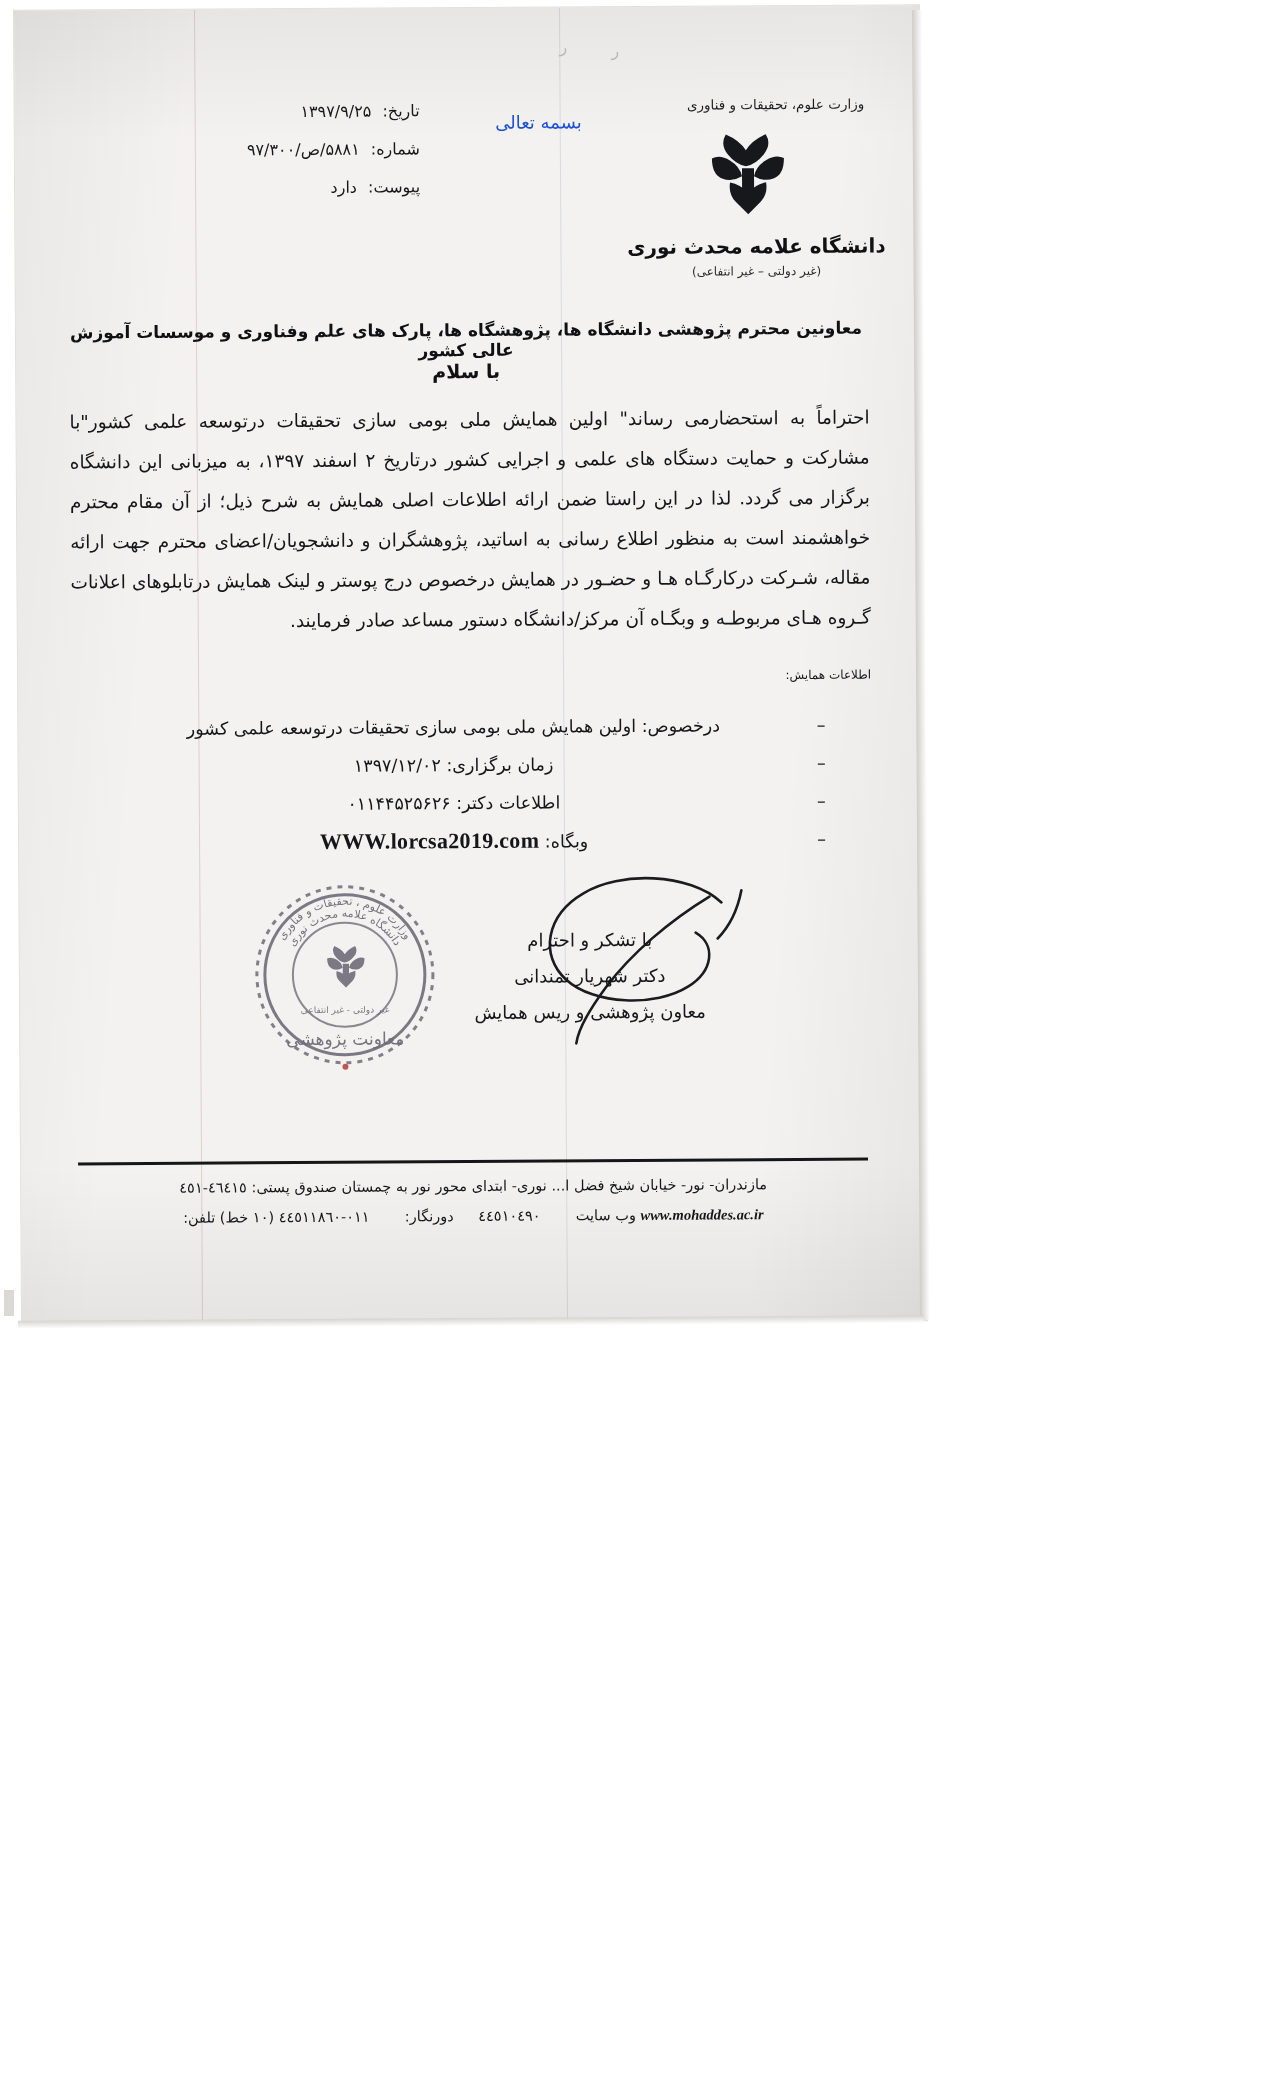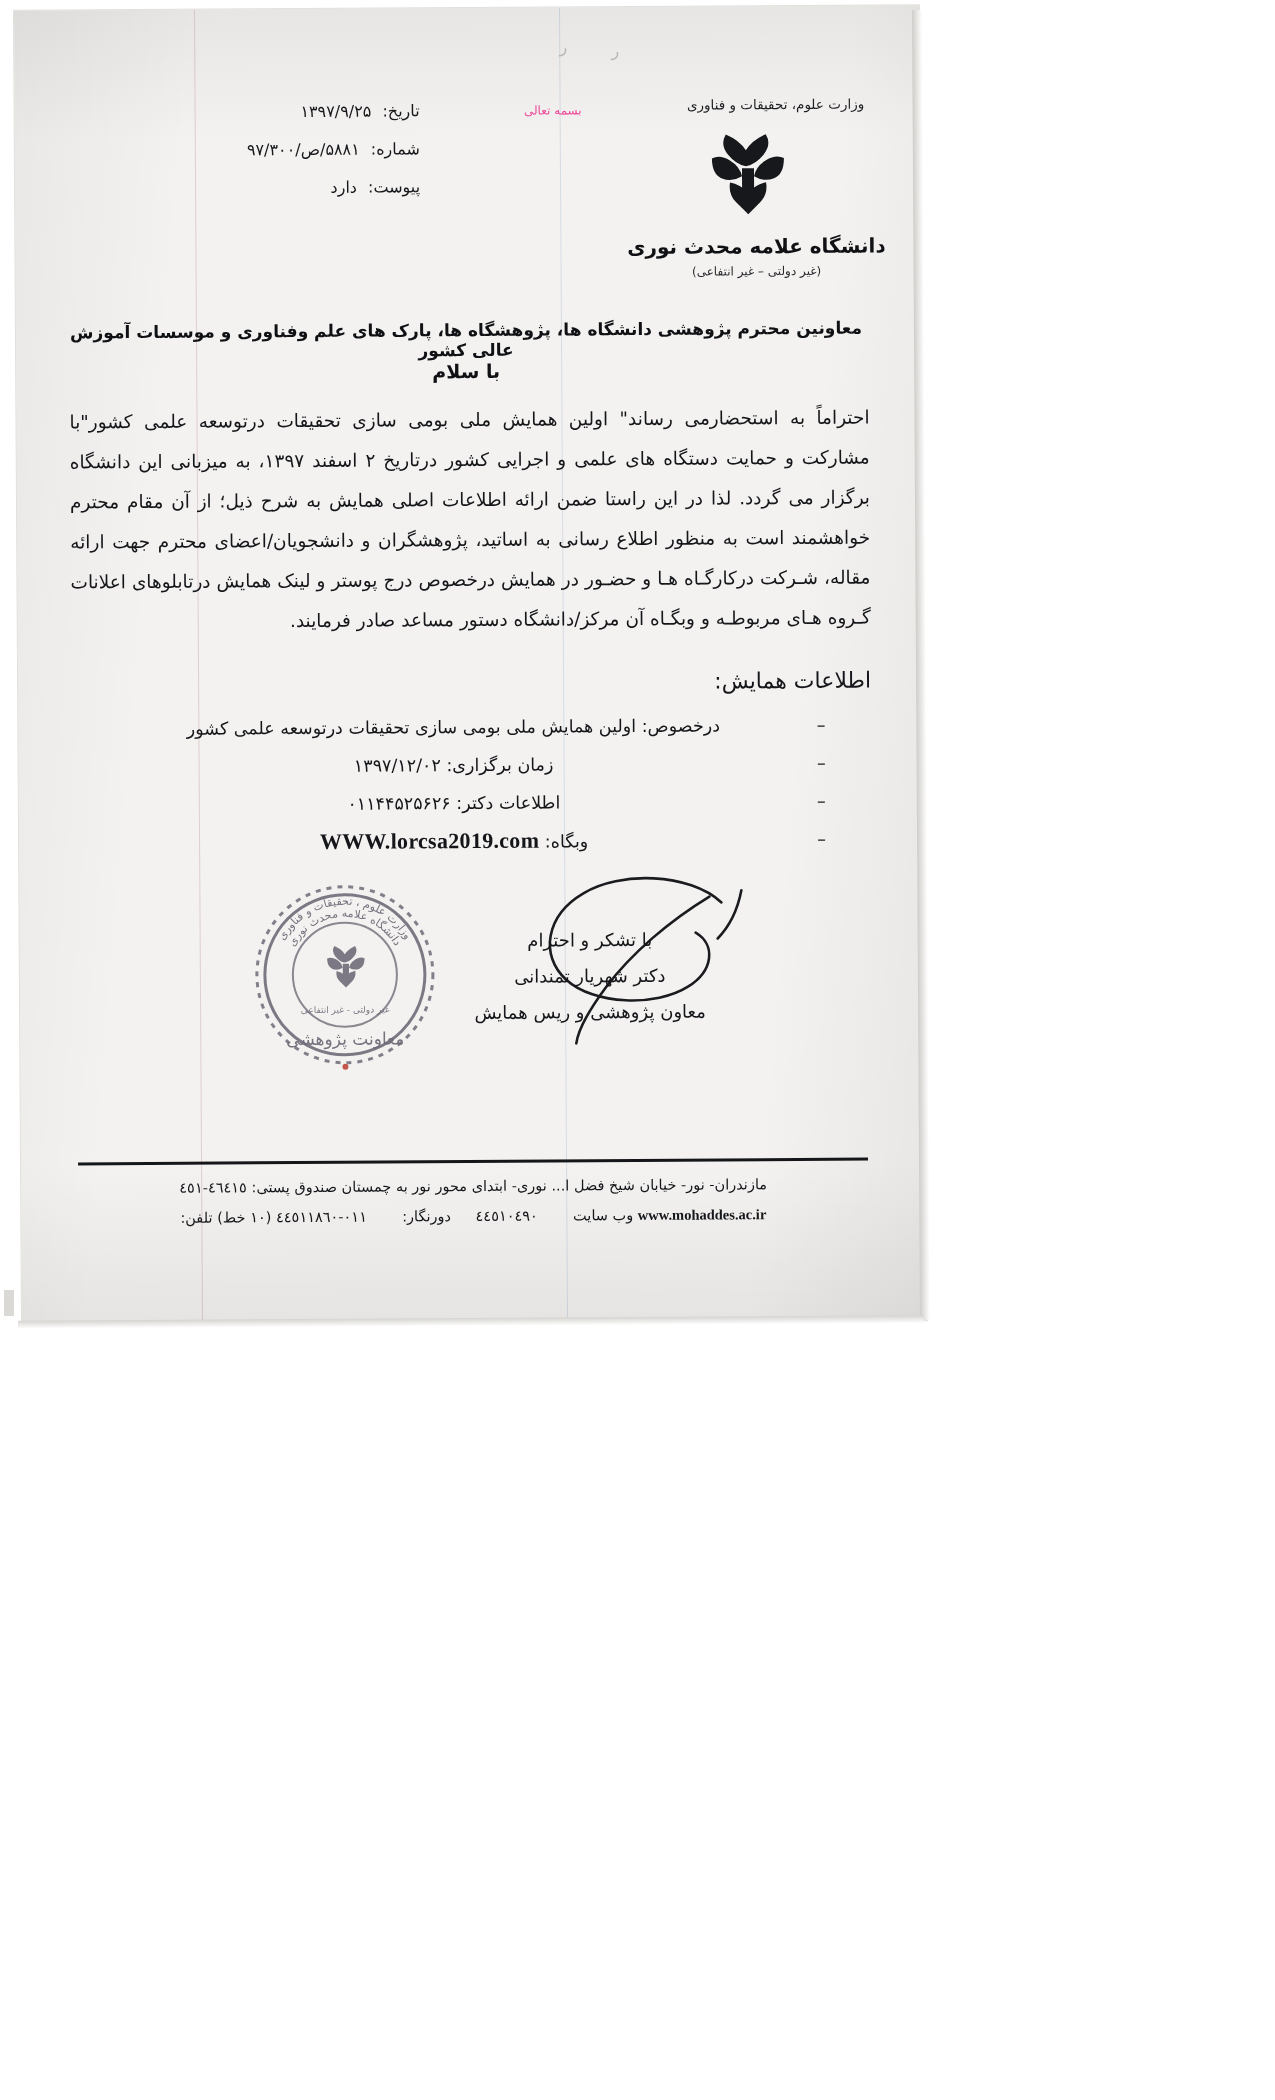--- a/index.html
+++ b/index.html
@@ -98,23 +98,23 @@
     top: 90px;
     width: 260px;
     text-align: center;
     font-size: 13.5px;
     color: #1d1e22;
     letter-spacing: 0.2px;
   }
   .basmalah {
     position: absolute;
     right: 338px;
-    top: 96px;
-    font-size: 12px;
-    color: #ec4899;
+    top: 104px;
+    font-size: 18px;
+    color: #1d4ed8;
   }
 
   .meta {
     position: absolute;
     right: 500px;
     top: 84px;
     width: 250px;
     text-align: right;
     font-size: 16px;
     line-height: 38px;
@@ -185,21 +185,21 @@
     line-height: 40px;
     text-align: justify;
     text-align-last: right;
     color: #15161a;
   }
 
   .info-title {
     position: absolute;
     right: 52px;
     top: 662px;
-    font-size: 22px;
+    font-size: 12px;
     color: #15161a;
   }
 
   .info-list {
     position: absolute;
     right: 140px;
     top: 700px;
     width: 660px;
     list-style: none;
     margin: 0;
@@ -277,20 +277,21 @@
     color: #15161a;
   }
   .footer .ltr {
     direction: ltr;
     display: inline-block;
     font-family: "DejaVu Sans", sans-serif;
     margin-left: 20px;
   }
   .footer .site {
     font-family: "Liberation Serif", serif;
+    font-style: italic;
     font-weight: bold;
     direction: ltr;
     display: inline-block;
   }
   .footer .sep { display: inline-block; width: 26px; }
 
   
   .smudge {
     position: absolute;
     font-size: 16px;

